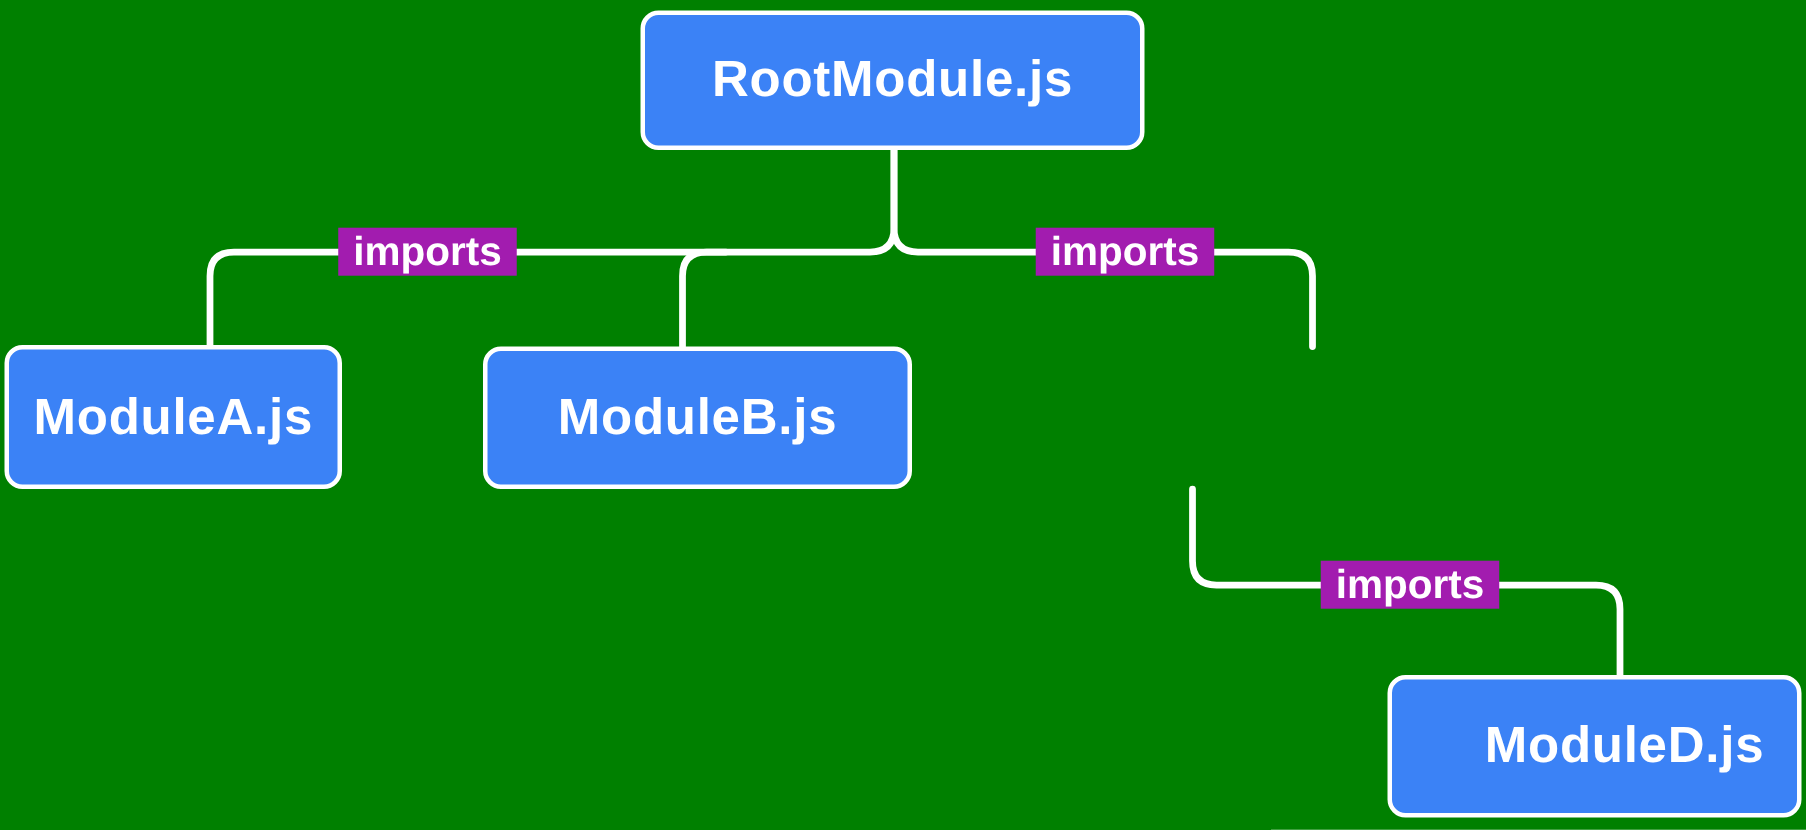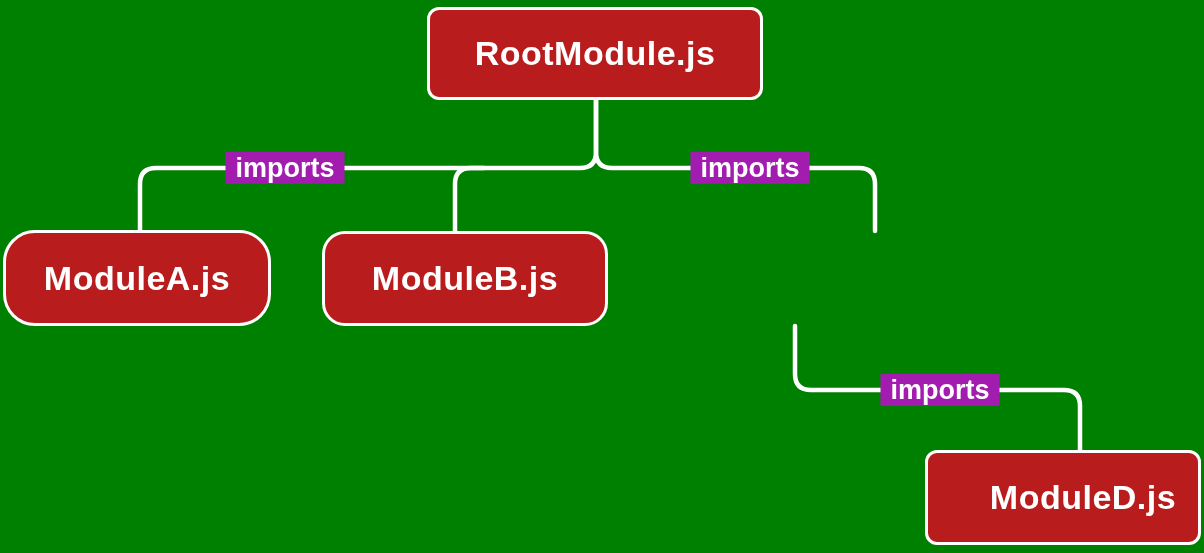--- a/index.html
+++ b/index.html
@@ -28,32 +28,32 @@
     fill: none;
     stroke: #ffffff;
     stroke-width: 4.5;
     stroke-linecap: round;
   }
   .node {
     position: absolute;
     display: flex;
     align-items: center;
     justify-content: center;
-    background: #b91c1c;
+    background: #3b82f6;
     border: 3px solid #ffffff;
     border-radius: 12px;
     box-sizing: border-box;
     color: #ffffff;
     font-size: 34px;
     font-weight: 700;
     letter-spacing: 0.5px;
   }
   .node-root   { left: 427px; top: 7px;   width: 336px; height: 93px; }
-  .node-a      { left: 3px;   top: 230px; width: 268px; height: 96px; border-radius: 32px; }
-  .node-b      { left: 322px; top: 231px; width: 286px; height: 95px; border-radius: 23px; }
+  .node-a      { left: 3px;   top: 230px; width: 225px; height: 96px; }
+  .node-b      { left: 322px; top: 231px; width: 286px; height: 95px; }
   .node-c      { left: 683px; top: 231px; width: 294px; height: 95px; }
   .node-d      { left: 925px; top: 450px; width: 276px; height: 95px; padding-left: 40px; }
   .edge-label {
     position: absolute;
     transform: translate(-50%, -50%);
     background: #a21caf;
     color: #ffffff;
     font-size: 27px;
     font-weight: 700;
     padding: 0 10px;

